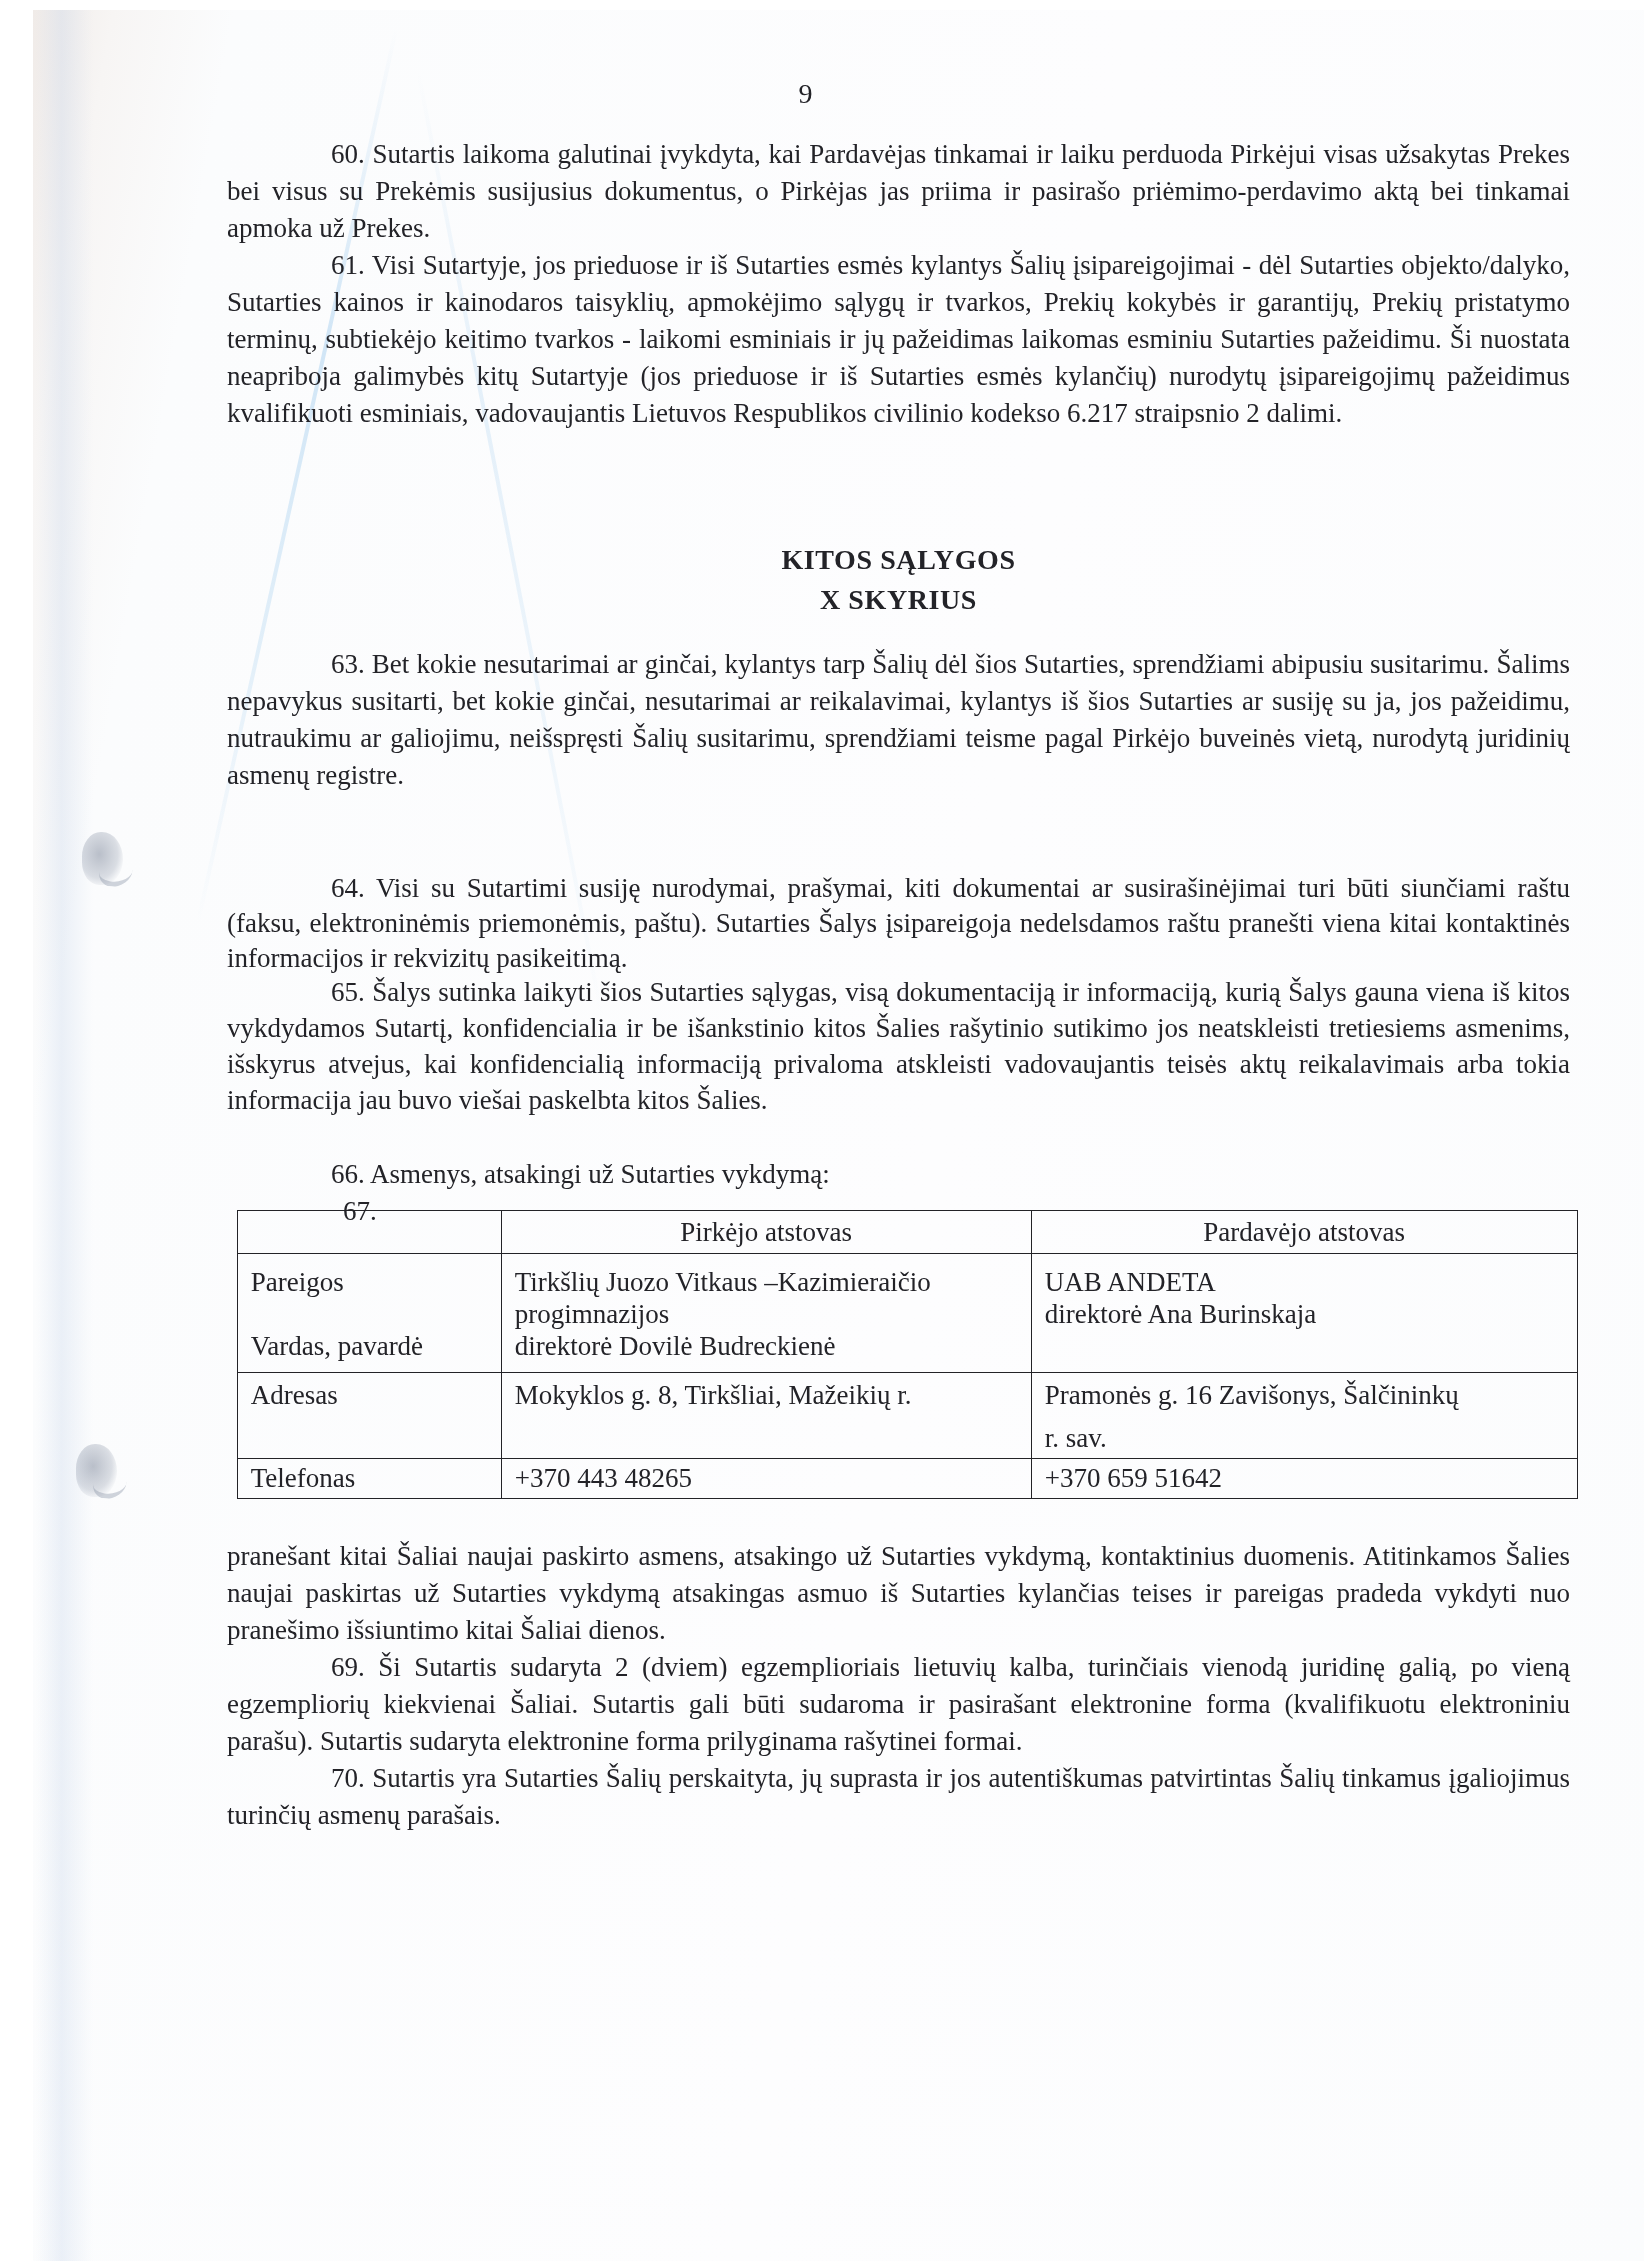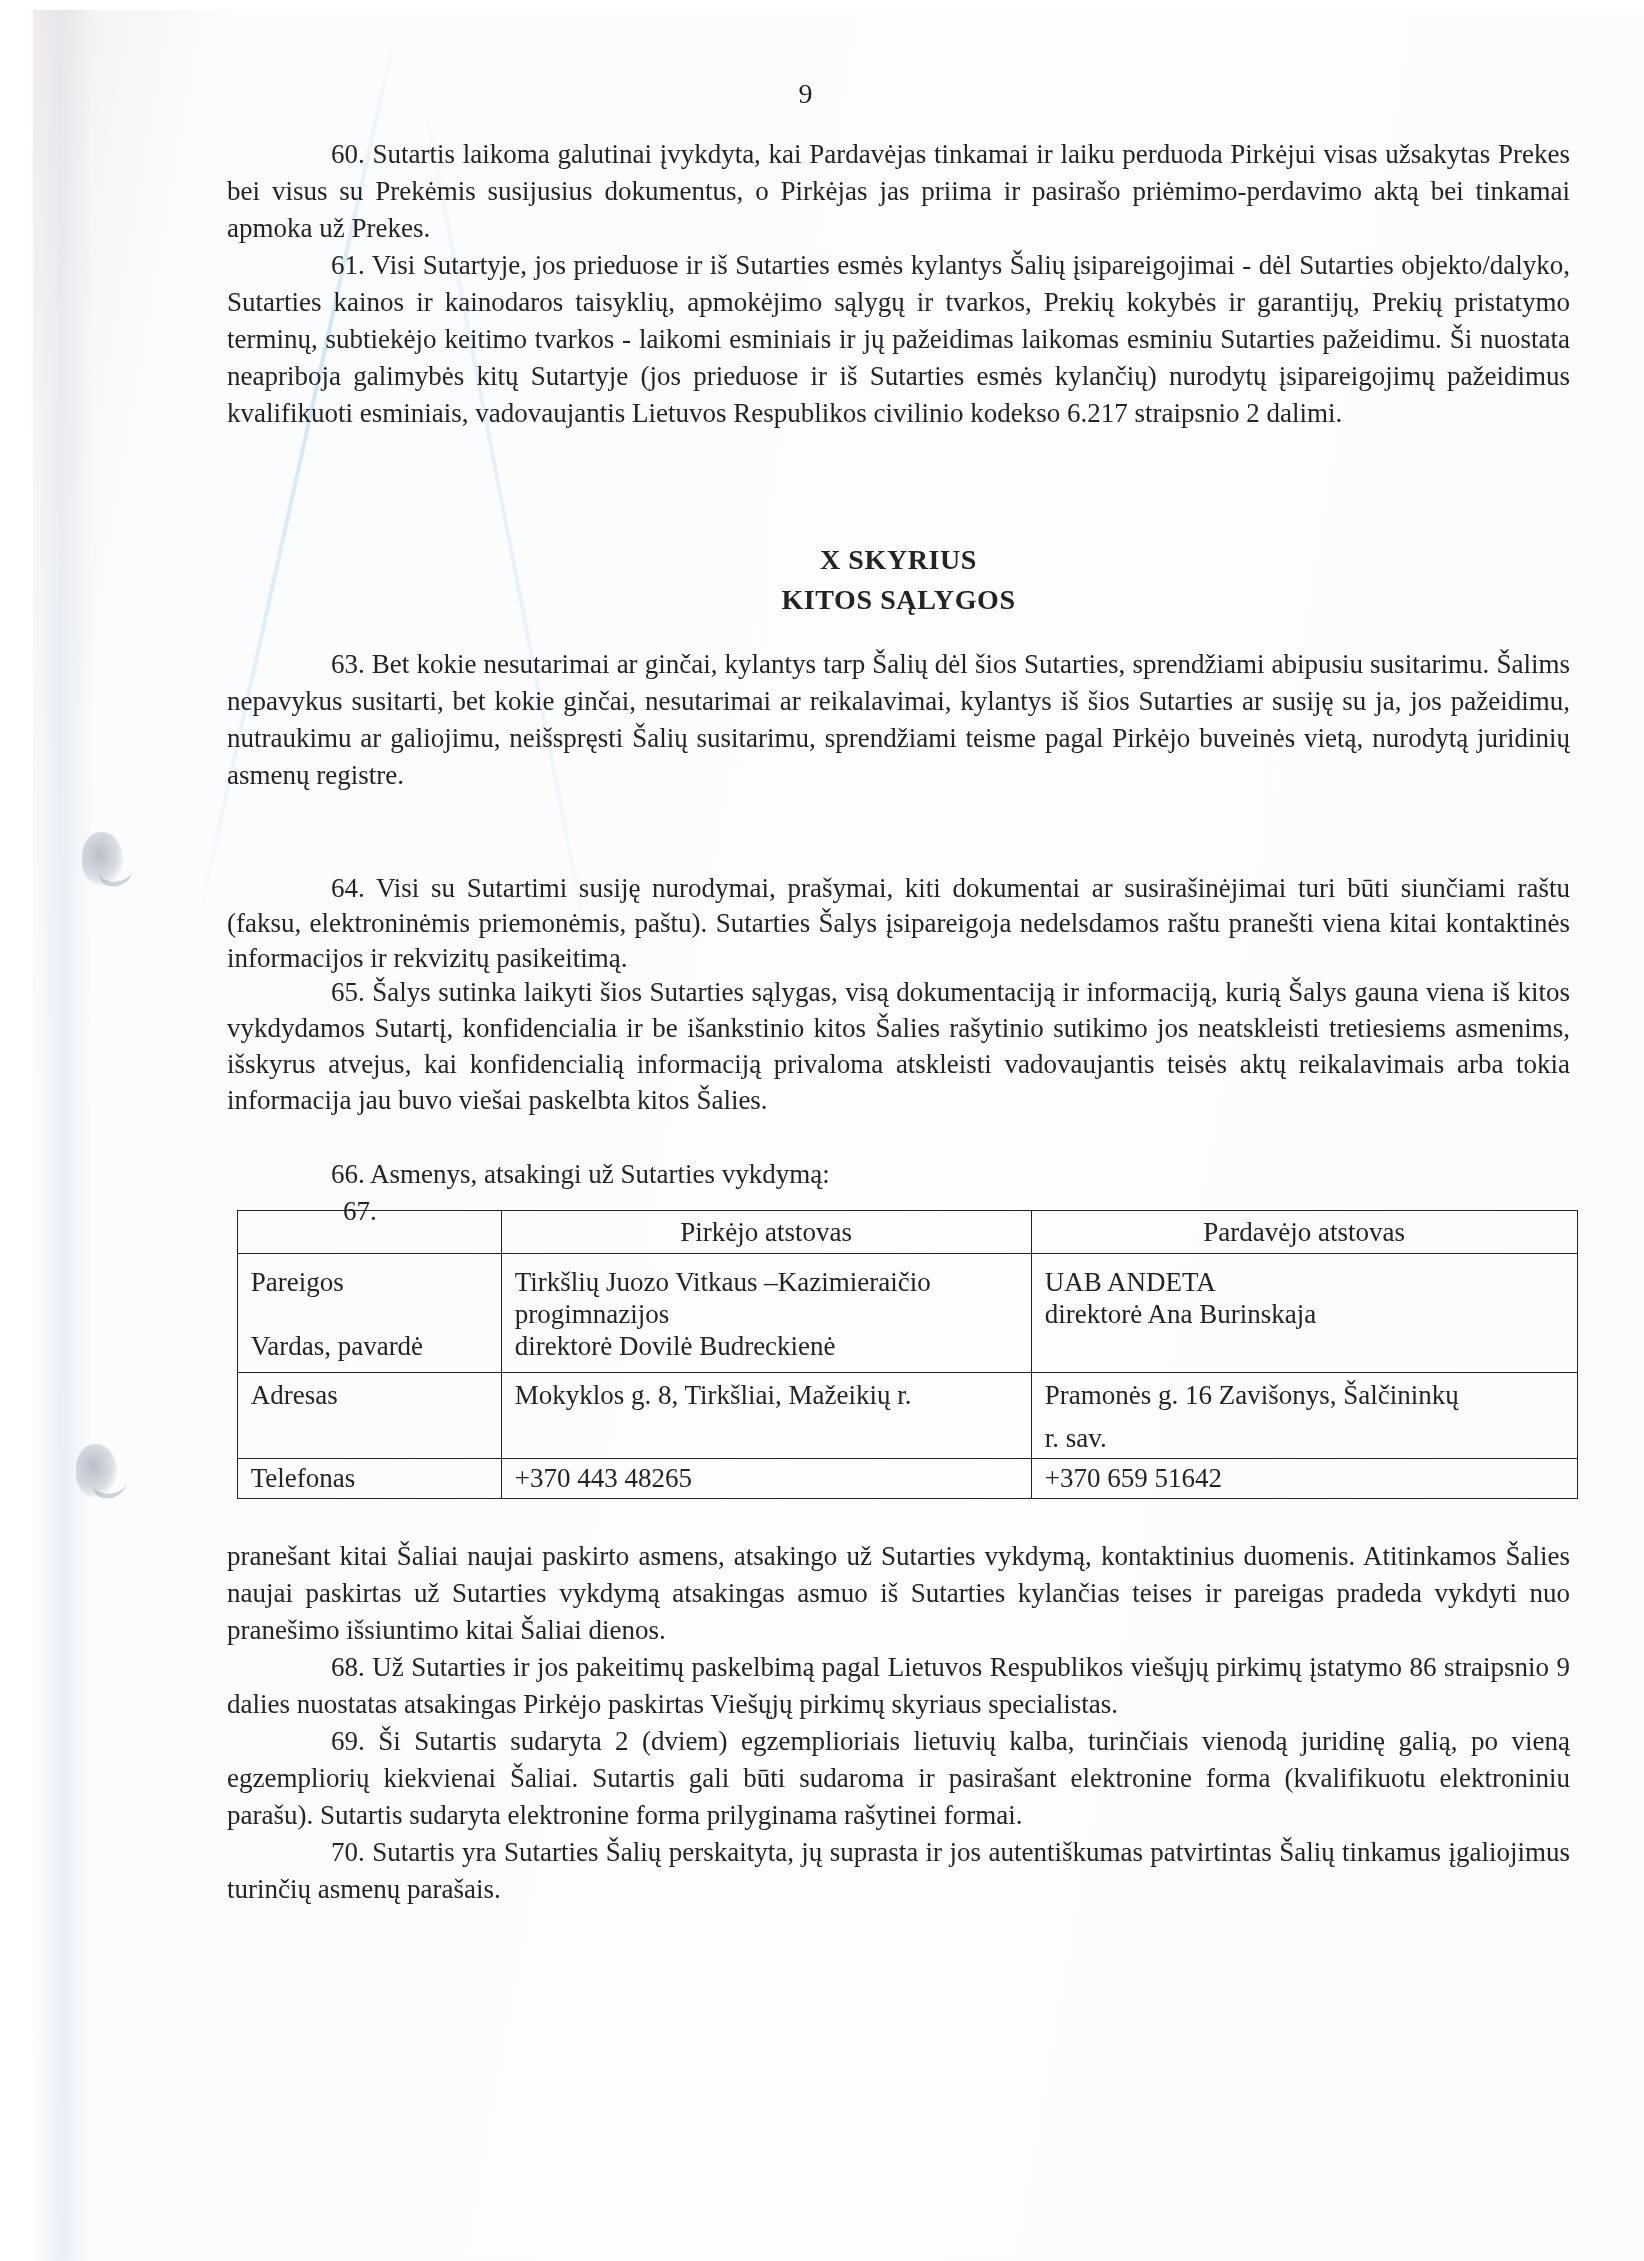--- a/index.html
+++ b/index.html
@@ -102,22 +102,22 @@
 <div class="page-number">9</div>
 
 <div class="content">
 
   <div class="grp grp-a">
     <p class="para indent">60. Sutartis laikoma galutinai įvykdyta, kai Pardavėjas tinkamai ir laiku perduoda Pirkėjui visas užsakytas Prekes bei visus su Prekėmis susijusius dokumentus, o Pirkėjas jas priima ir pasirašo priėmimo-perdavimo aktą bei tinkamai apmoka už Prekes.</p>
     <p class="para indent">61. Visi Sutartyje, jos prieduose ir iš Sutarties esmės kylantys Šalių įsipareigojimai - dėl Sutarties objekto/dalyko, Sutarties kainos ir kainodaros taisyklių, apmokėjimo sąlygų ir tvarkos, Prekių kokybės ir garantijų, Prekių pristatymo terminų, subtiekėjo keitimo tvarkos - laikomi esminiais ir jų pažeidimas laikomas esminiu Sutarties pažeidimu. Ši nuostata neapriboja galimybės kitų Sutartyje (jos prieduose ir iš Sutarties esmės kylančių) nurodytų įsipareigojimų pažeidimus kvalifikuoti esminiais, vadovaujantis Lietuvos Respublikos civilinio kodekso 6.217 straipsnio 2 dalimi.</p>
   </div>
 
   <div class="doc-heading">
+    <div>KITOS SĄLYGOS</div>
     <div>X SKYRIUS</div>
-    <div>KITOS SĄLYGOS</div>
   </div>
 
   <div class="grp grp-b">
     <p class="para indent">63. Bet kokie nesutarimai ar ginčai, kylantys tarp Šalių dėl šios Sutarties, sprendžiami abipusiu susitarimu. Šalims nepavykus susitarti, bet kokie ginčai, nesutarimai ar reikalavimai, kylantys iš šios Sutarties ar susiję su ja, jos pažeidimu, nutraukimu ar galiojimu, neišspręsti Šalių susitarimu, sprendžiami teisme pagal Pirkėjo buveinės vietą, nurodytą juridinių asmenų registre.</p>
   </div>
 
   <div class="grp grp-c">
     <p class="para indent">64. Visi su Sutartimi susiję nurodymai, prašymai, kiti dokumentai ar susirašinėjimai turi būti siunčiami raštu (faksu, elektroninėmis priemonėmis, paštu). Sutarties Šalys įsipareigoja nedelsdamos raštu pranešti viena kitai kontaktinės informacijos ir rekvizitų pasikeitimą.</p>
   </div>
 
@@ -178,19 +178,18 @@
         </td>
         <td>
           <span class="cell-line">+370 659 51642</span>
         </td>
       </tr>
     </tbody>
   </table>
 
   <div class="grp grp-e">
     <p class="para">pranešant kitai Šaliai naujai paskirto asmens, atsakingo už Sutarties vykdymą, kontaktinius duomenis. Atitinkamos Šalies naujai paskirtas už Sutarties vykdymą atsakingas asmuo iš Sutarties kylančias teises ir pareigas pradeda vykdyti nuo pranešimo išsiuntimo kitai Šaliai dienos.</p>
-    <p class="para indent">68. Už Sutarties ir jos pakeitimų paskelbimą pagal Lietuvos Respublikos viešųjų pirkimų įstatymo 86 straipsnio 9 dalies nuostatas atsakingas Pirkėjo paskirtas Viešųjų pirkimų skyriaus specialistas.</p>
     <p class="para indent">69. Ši Sutartis sudaryta 2 (dviem) egzemplioriais lietuvių kalba, turinčiais vienodą juridinę galią, po vieną egzempliorių kiekvienai Šaliai. Sutartis gali būti sudaroma ir pasirašant elektronine forma (kvalifikuotu elektroniniu parašu). Sutartis sudaryta elektronine forma prilyginama rašytinei formai.</p>
     <p class="para indent">70. Sutartis yra Sutarties Šalių perskaityta, jų suprasta ir jos autentiškumas patvirtintas Šalių tinkamus įgaliojimus turinčių asmenų parašais.</p>
   </div>
 
 </div>
 
 
 </body></html>

